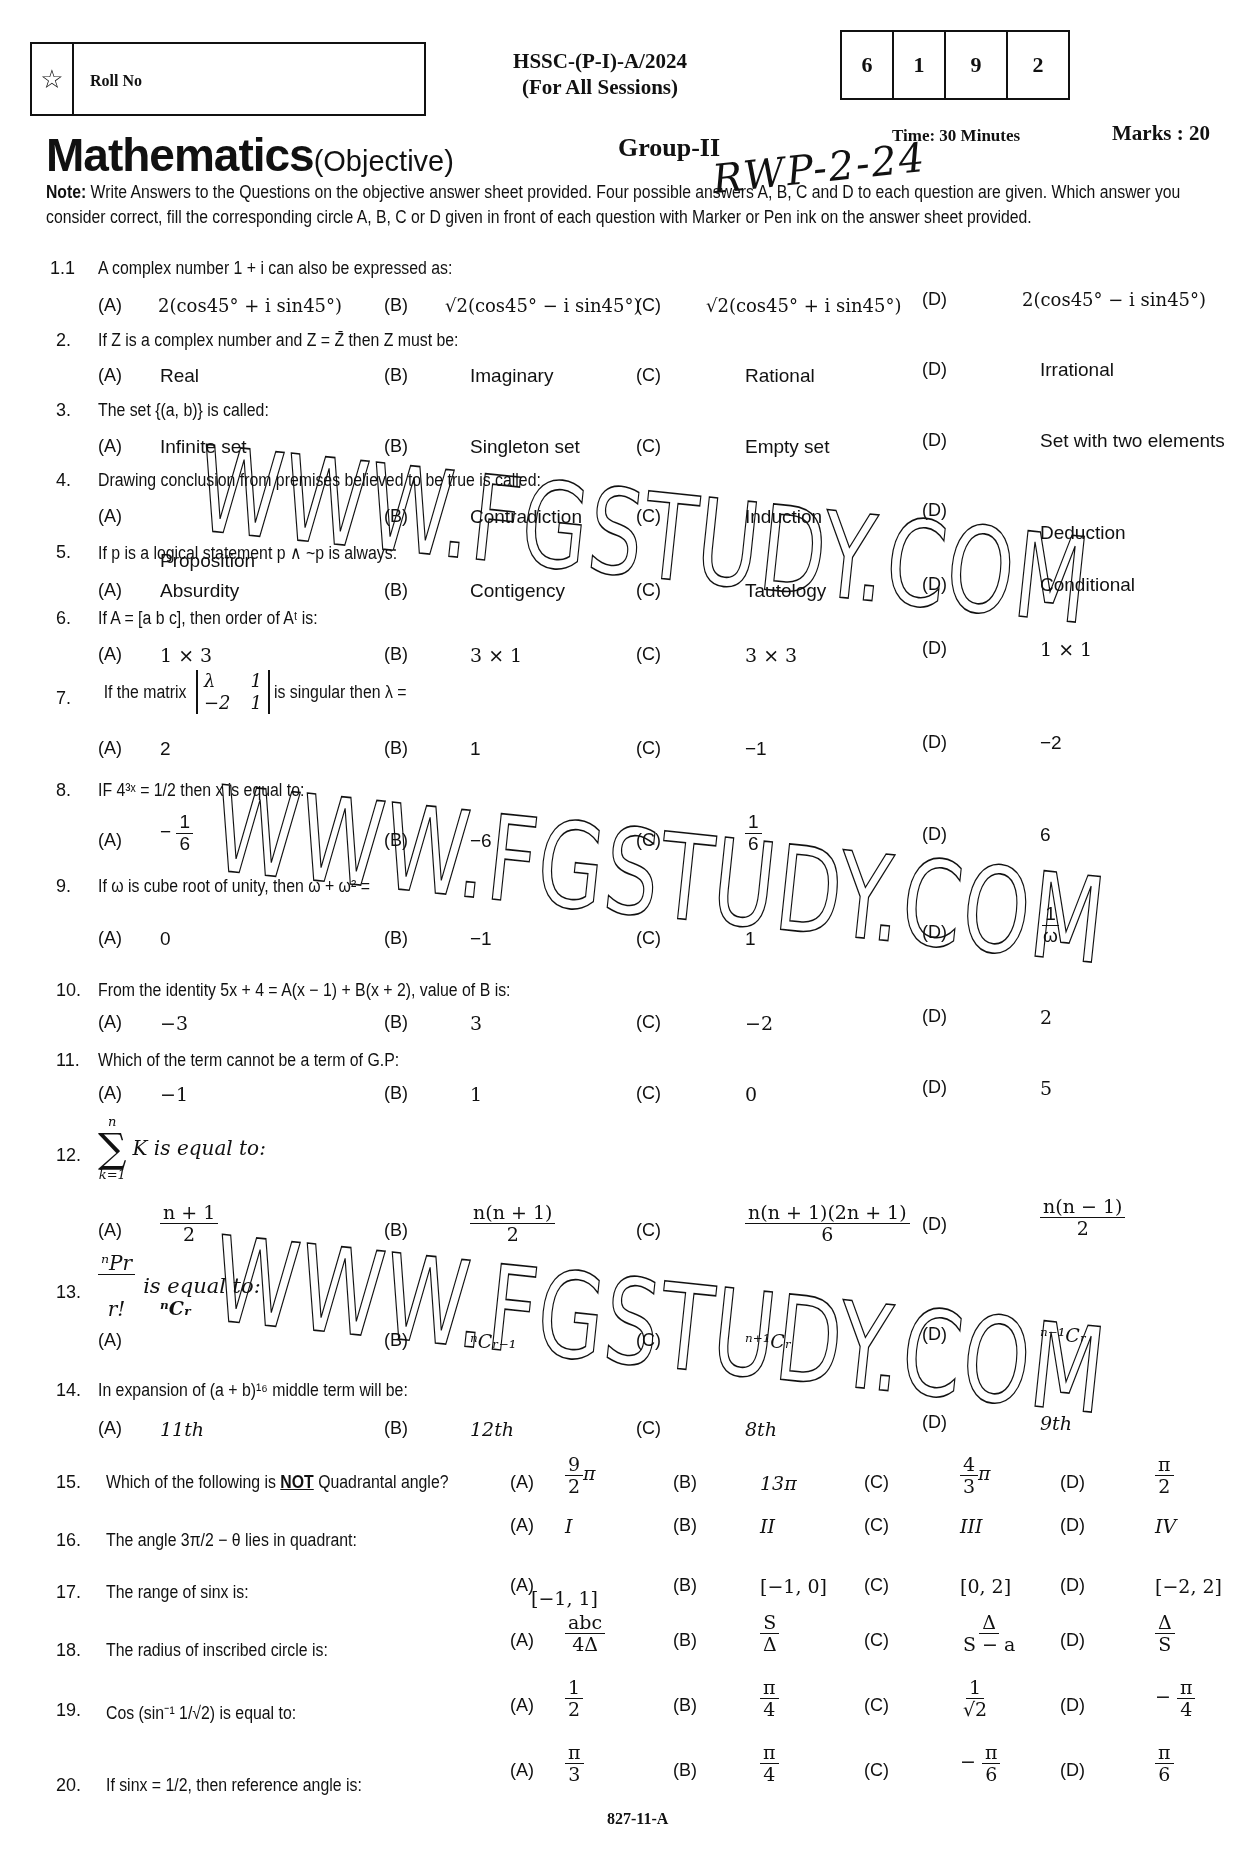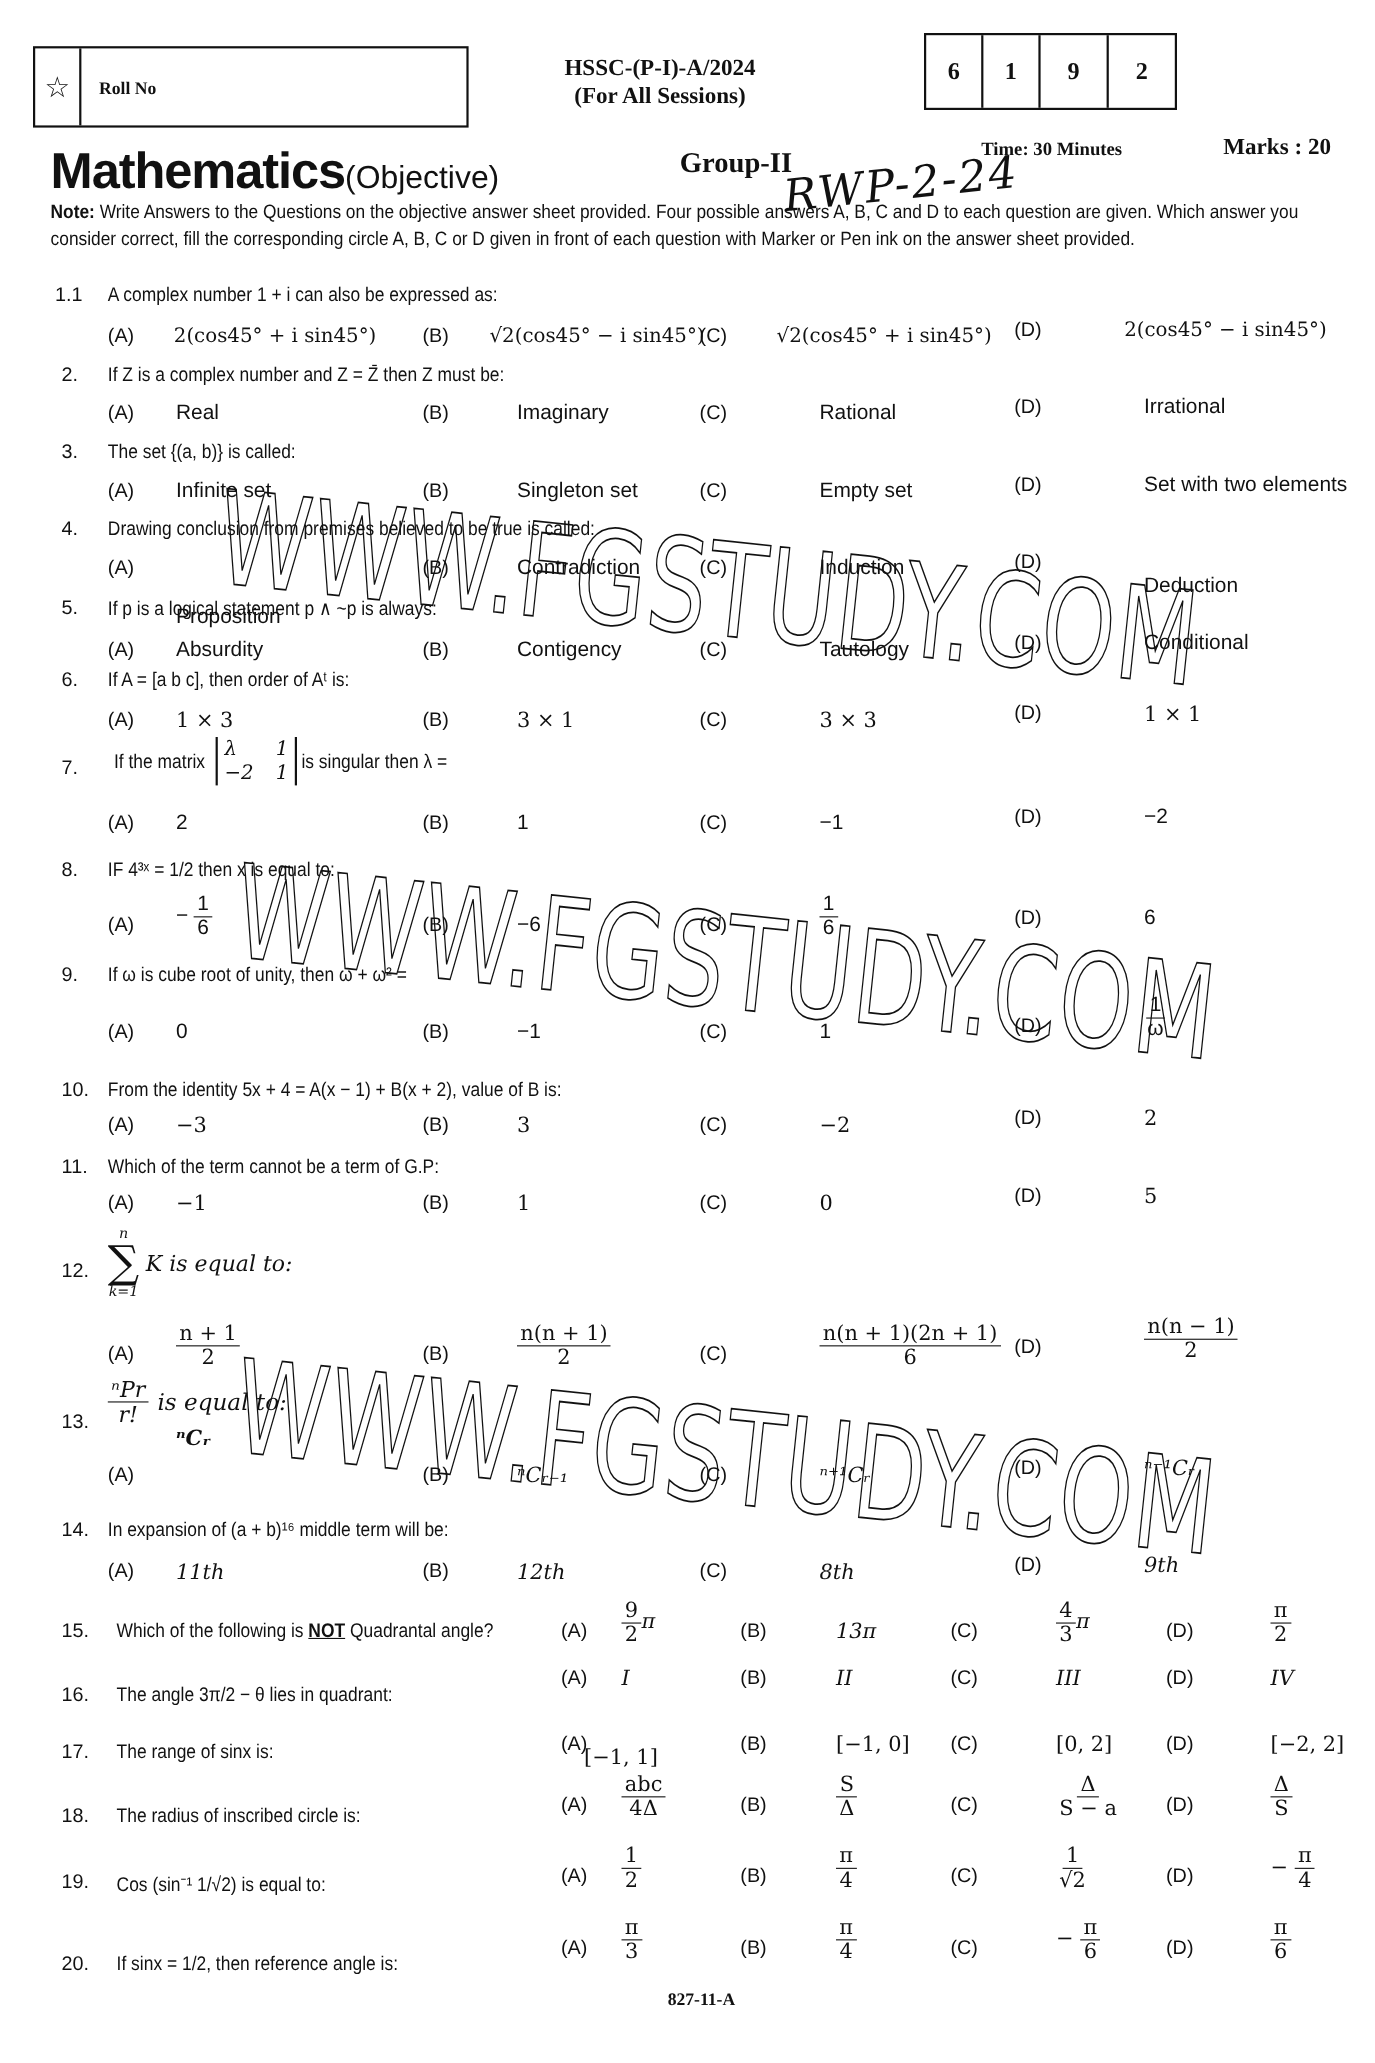--- a/index.html
+++ b/index.html
@@ -250,21 +250,21 @@
         </span></div>
       <div class="abs opt" style="left:922px; top:1214px;">(D)</div>
       <div class="abs ans mathn" style="left:1040px; top:1196px; "><span class="frac">
           <span class="num">n(n − 1)</span>
           <span class="den">2</span>
         </span></div>
     </div>
     <div>
       <div class="abs qnum" style="left:56px; top:1282px;">13.</div>
       <div class="abs" style="left:98px; top:1252px; display:flex; align-items:center;">
-        <span class="frac math" style="font-size:20px;">
+        <span class="frac math" style="font-size:20px;gap:23px;">
           <span class="num">ⁿPr</span>
           <span class="den">r!</span>
         </span>
         <span class="math" style="font-size:21px; margin-left:8px;">is equal to:</span>
       </div>
       <div class="abs opt" style="left:98px; top:1330px;">(A)</div>
       <div class="abs ans mathn math" style="left:160px; top:1297px;font-weight:bold; ">ⁿCᵣ</div>
       <div class="abs opt" style="left:384px; top:1330px;">(B)</div>
       <div class="abs ans mathn math" style="left:470px; top:1330px; ">ⁿCᵣ₋₁</div>
       <div class="abs opt" style="left:636px; top:1330px;">(C)</div>

